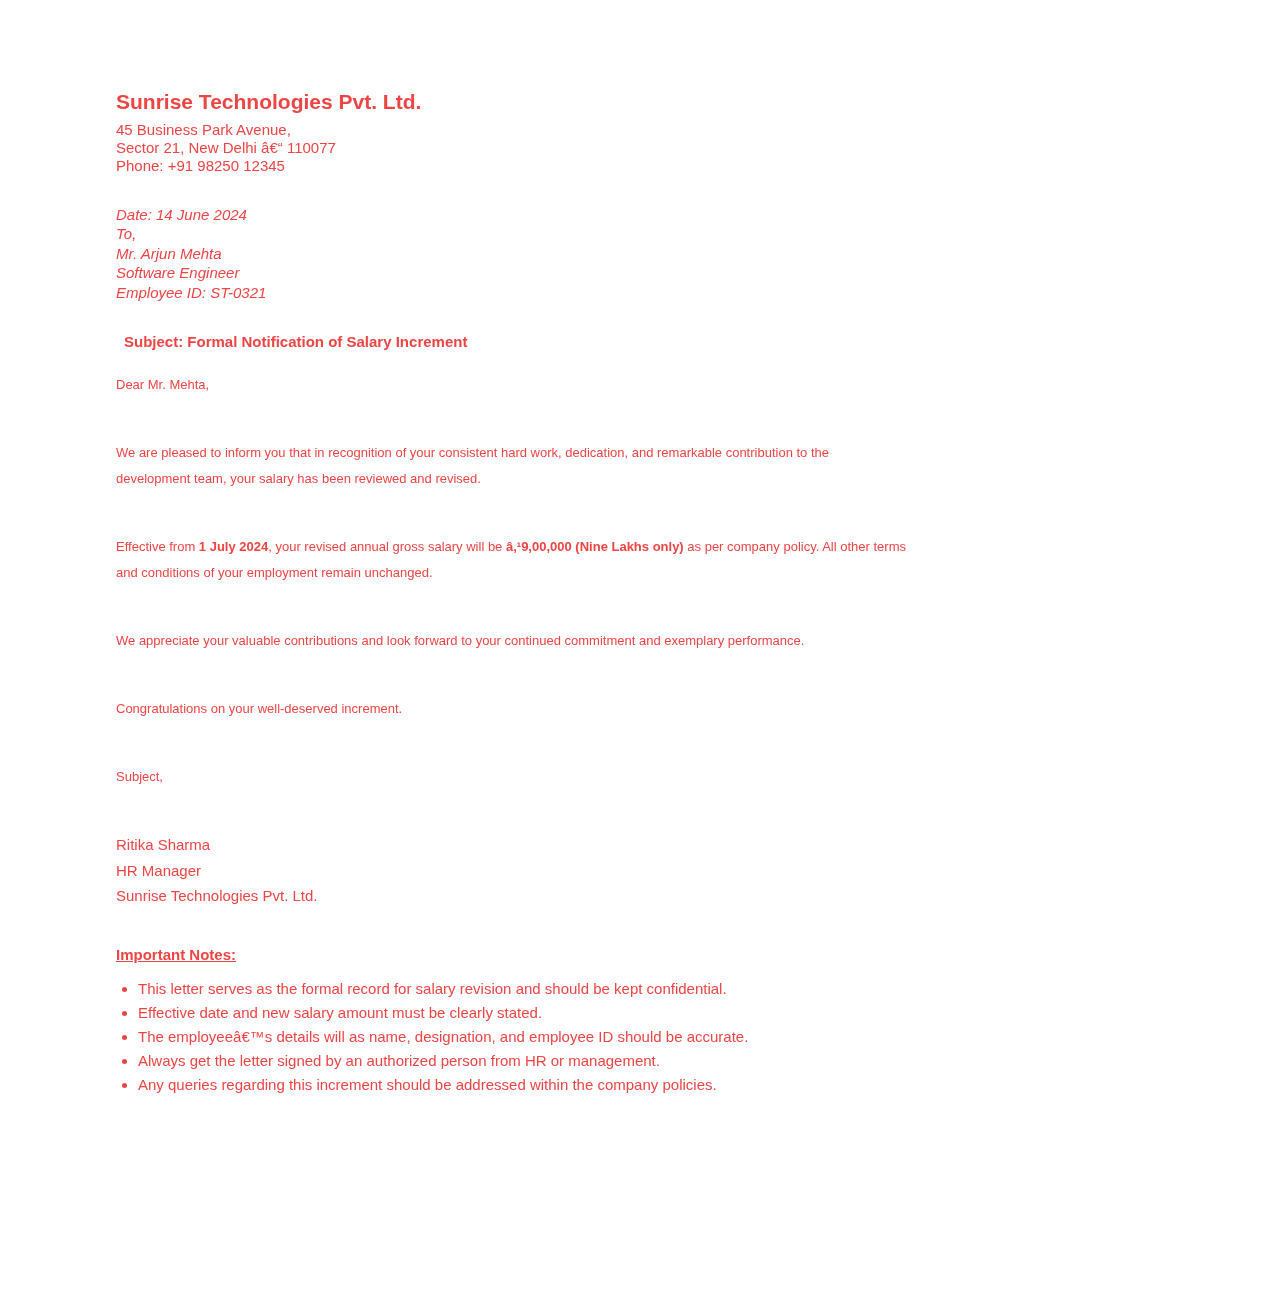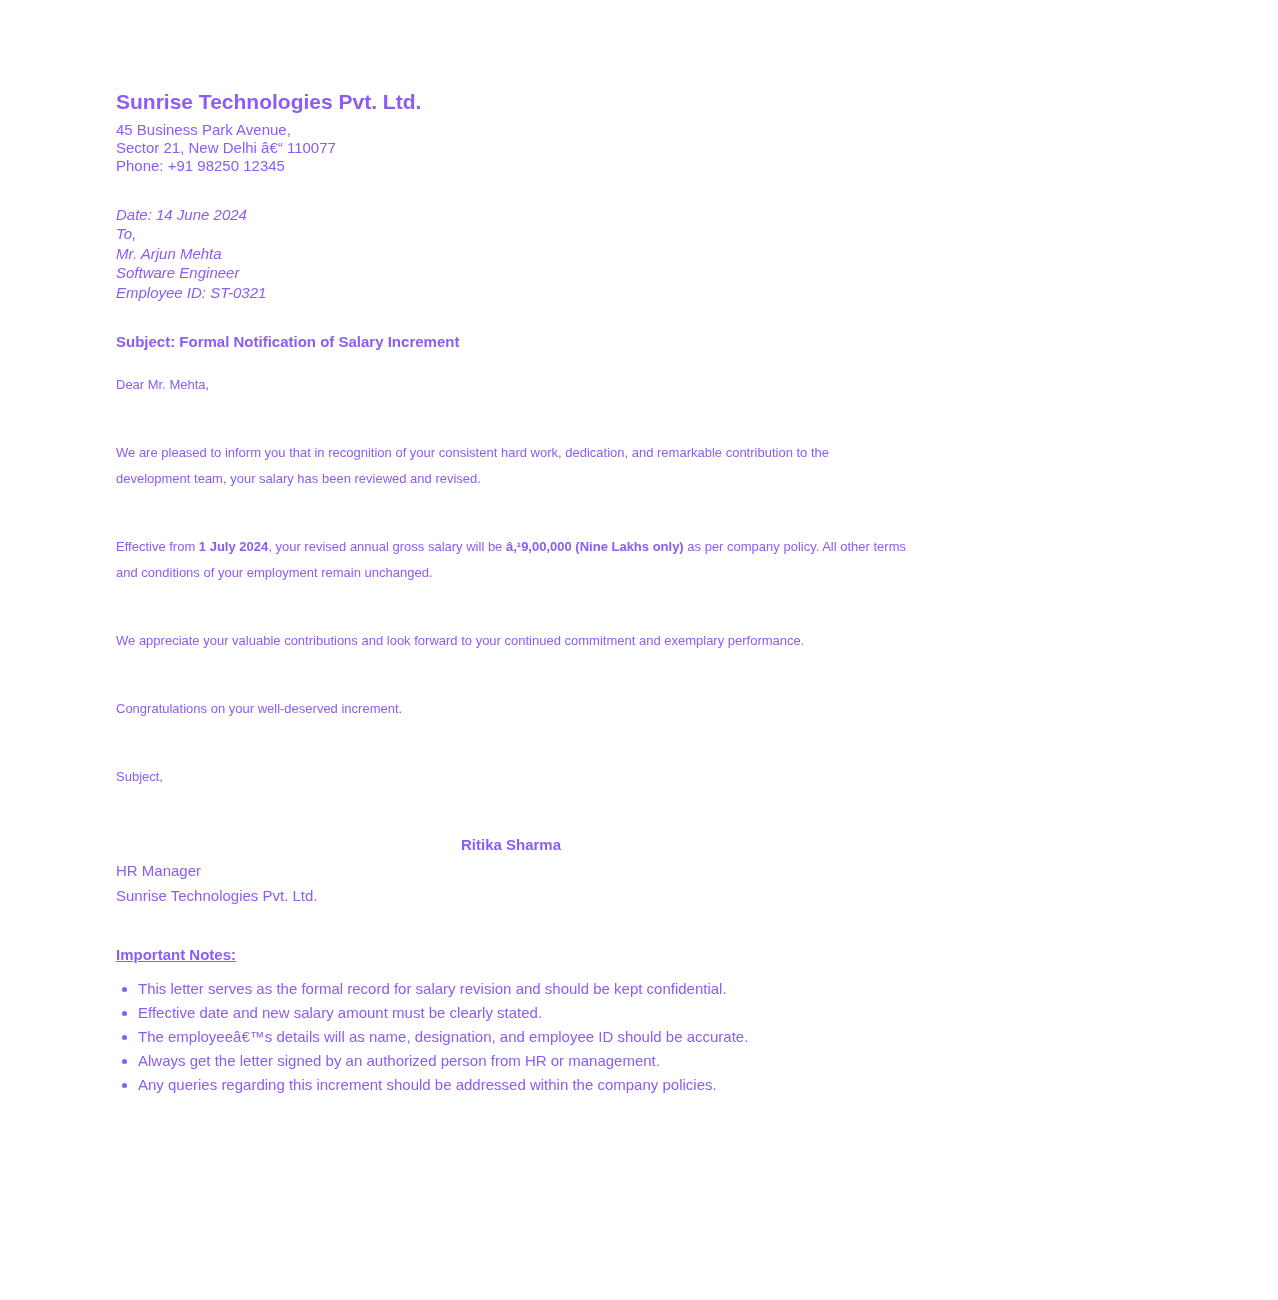--- a/index.html
+++ b/index.html
@@ -6,21 +6,21 @@
     margin: 0;
     padding: 0;
     background: #ffffff;
   }
   .page {
     width: 1022px;
     min-height: 1300px;
     box-sizing: border-box;
     padding: 90px 116px 40px 116px;
     background: #ffffff;
-    color: #8b5cf6;
+    color: #ef4444;
     font-family: "Liberation Sans", sans-serif;
     font-size: 15px;
     overflow: hidden;
   }
   .company-name {
     font-size: 21px;
     font-weight: 700;
     line-height: 24px;
     margin: 0;
   }
@@ -35,21 +35,21 @@
   .meta-block {
     margin: 30px 0 0 0;
   }
   .meta-block p {
     margin: 0;
     font-size: 15px;
     line-height: 19.4px;
     font-style: italic;
   }
   .subject-line {
-    margin: 27px 0 17px 0;
+    margin: 27px 0 17px 8px;
     font-size: 15px;
     font-weight: 700;
     line-height: 26px;
   }
   .body-para {
     font-size: 13px;
     line-height: 26px;
     margin: 42px 0;
   }
   .greeting {
@@ -60,22 +60,21 @@
   }
   .signature-block {
     margin: 36px 0 0 0;
     font-size: 15px;
     line-height: 25.5px;
   }
   .signature-block p {
     margin: 0;
   }
   .sig-name {
-    font-weight: 700;
-    text-align: center;
+    font-weight: 400;
   }
   .notes-title {
     margin: 33px 0 0 0;
     font-size: 15px;
     font-weight: 700;
     line-height: 26px;
     text-decoration: underline;
   }
   .notes-list {
     margin: 9px 0 0 0;

